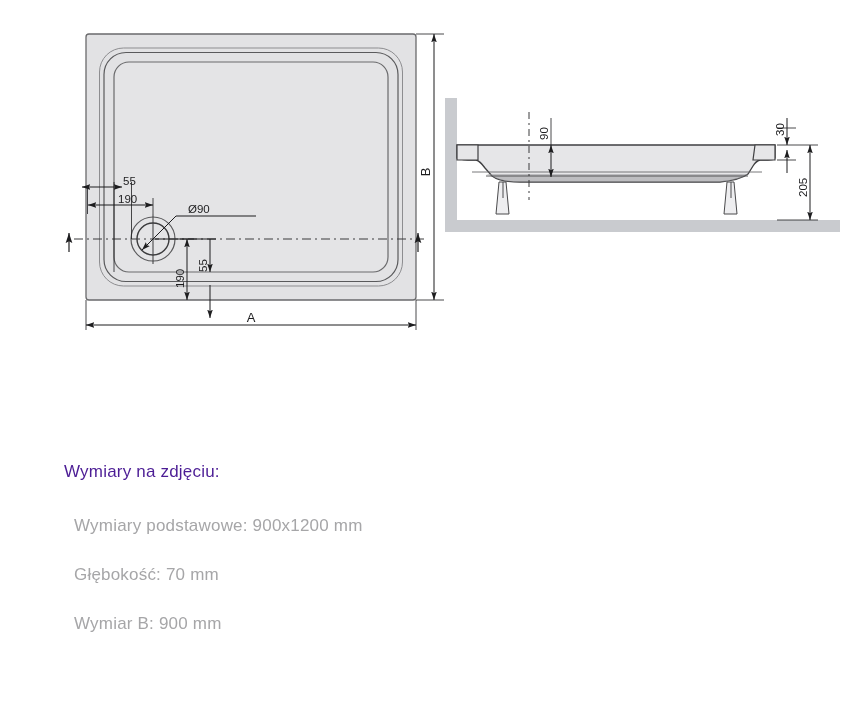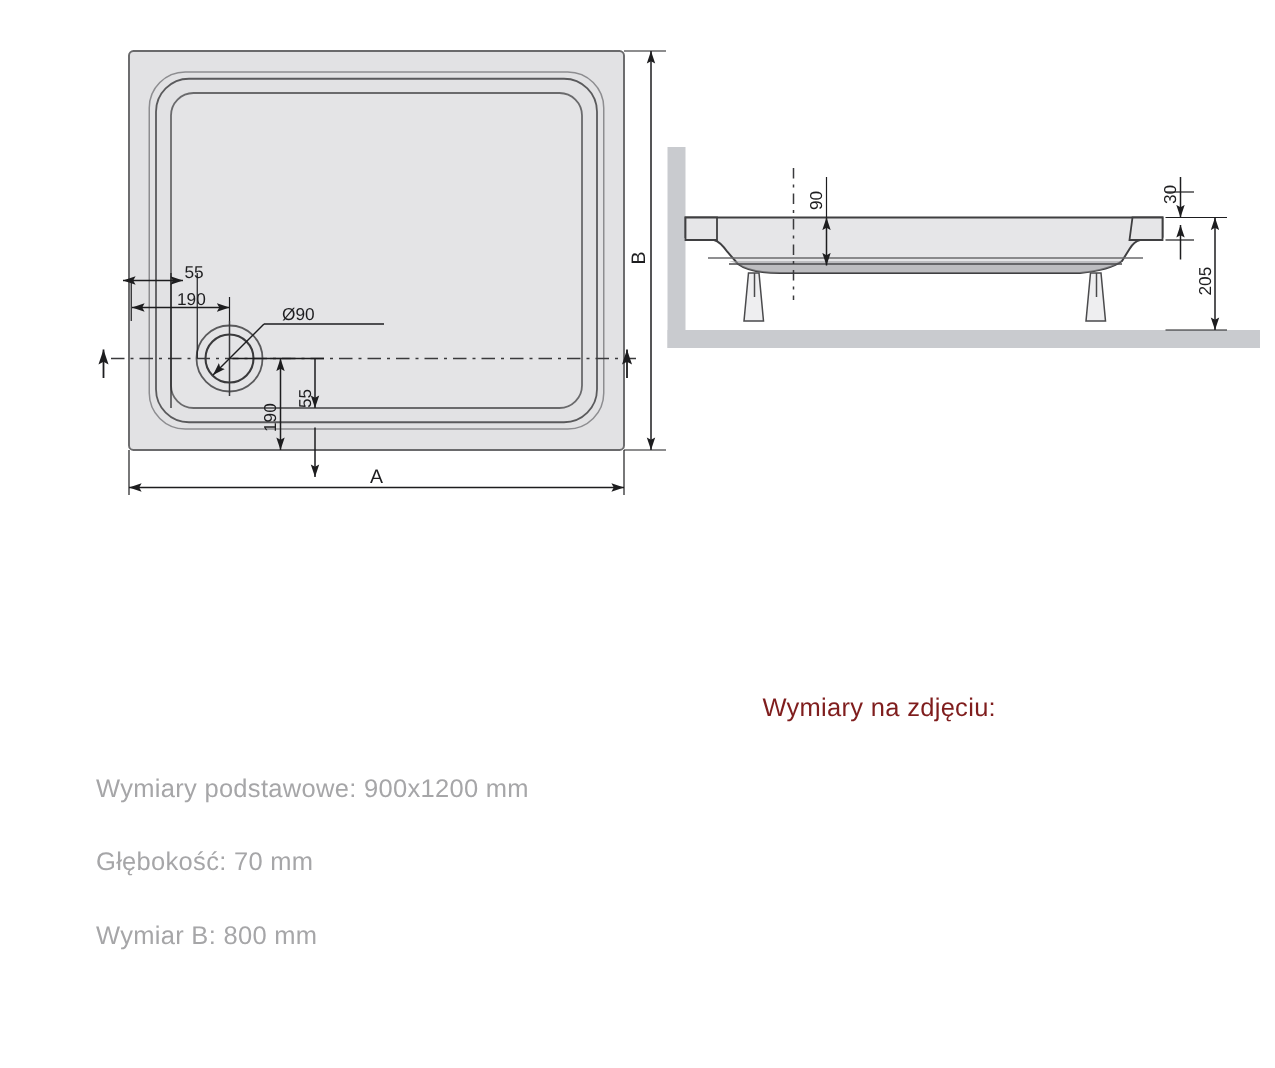--- a/index.html
+++ b/index.html
@@ -27,31 +27,30 @@
     height: 440px;
   }
   .caption-block {
     position: absolute;
     left: 64px;
     top: 462px;
     width: 600px;
   }
   .caption-heading {
     font-size: 17px;
-    color: #7f1d1d;
+    color: #4c1d95;
     letter-spacing: 0.2px;
     margin: 0 0 34px 0;
     font-weight: 400;
-    text-align: right;
   }
   .caption-line {
     font-size: 17px;
     color: #a6a6a8;
     letter-spacing: 0.2px;
-    margin: 0 0 29px 0;
+    margin: 0 0 29px 10px;
     font-weight: 400;
   }
   .caption-line:last-child { margin-bottom: 0; }
   svg text {
     font-family: "Liberation Sans", sans-serif;
     fill: #1d1d1f;
   }
   .dim-txt { font-size: 11.5px; }
   .dim-txt-lg { font-size: 13px; }
 </style>
@@ -174,16 +173,16 @@
       <line x1="777" y1="220" x2="818" y2="220" stroke="#1d1d1f" stroke-width="0.8"></line>
       <line x1="810" y1="145" x2="810" y2="220" stroke="#1d1d1f" stroke-width="1" marker-start="url(#arrTail)" marker-end="url(#arrHead)"></line>
       <text class="dim-txt" transform="translate(807,197) rotate(-90)" text-anchor="start">205</text>
     </g>
   </svg>
 
   <div class="caption-block">
     <p class="caption-heading">Wymiary na zdjęciu:</p>
     <p class="caption-line">Wymiary podstawowe: 900x1200 mm</p>
     <p class="caption-line">Głębokość: 70 mm</p>
-    <p class="caption-line">Wymiar B: 800 mm</p>
+    <p class="caption-line">Wymiar B: 900 mm</p>
   </div>
 
 </div>
 
 </body></html>

